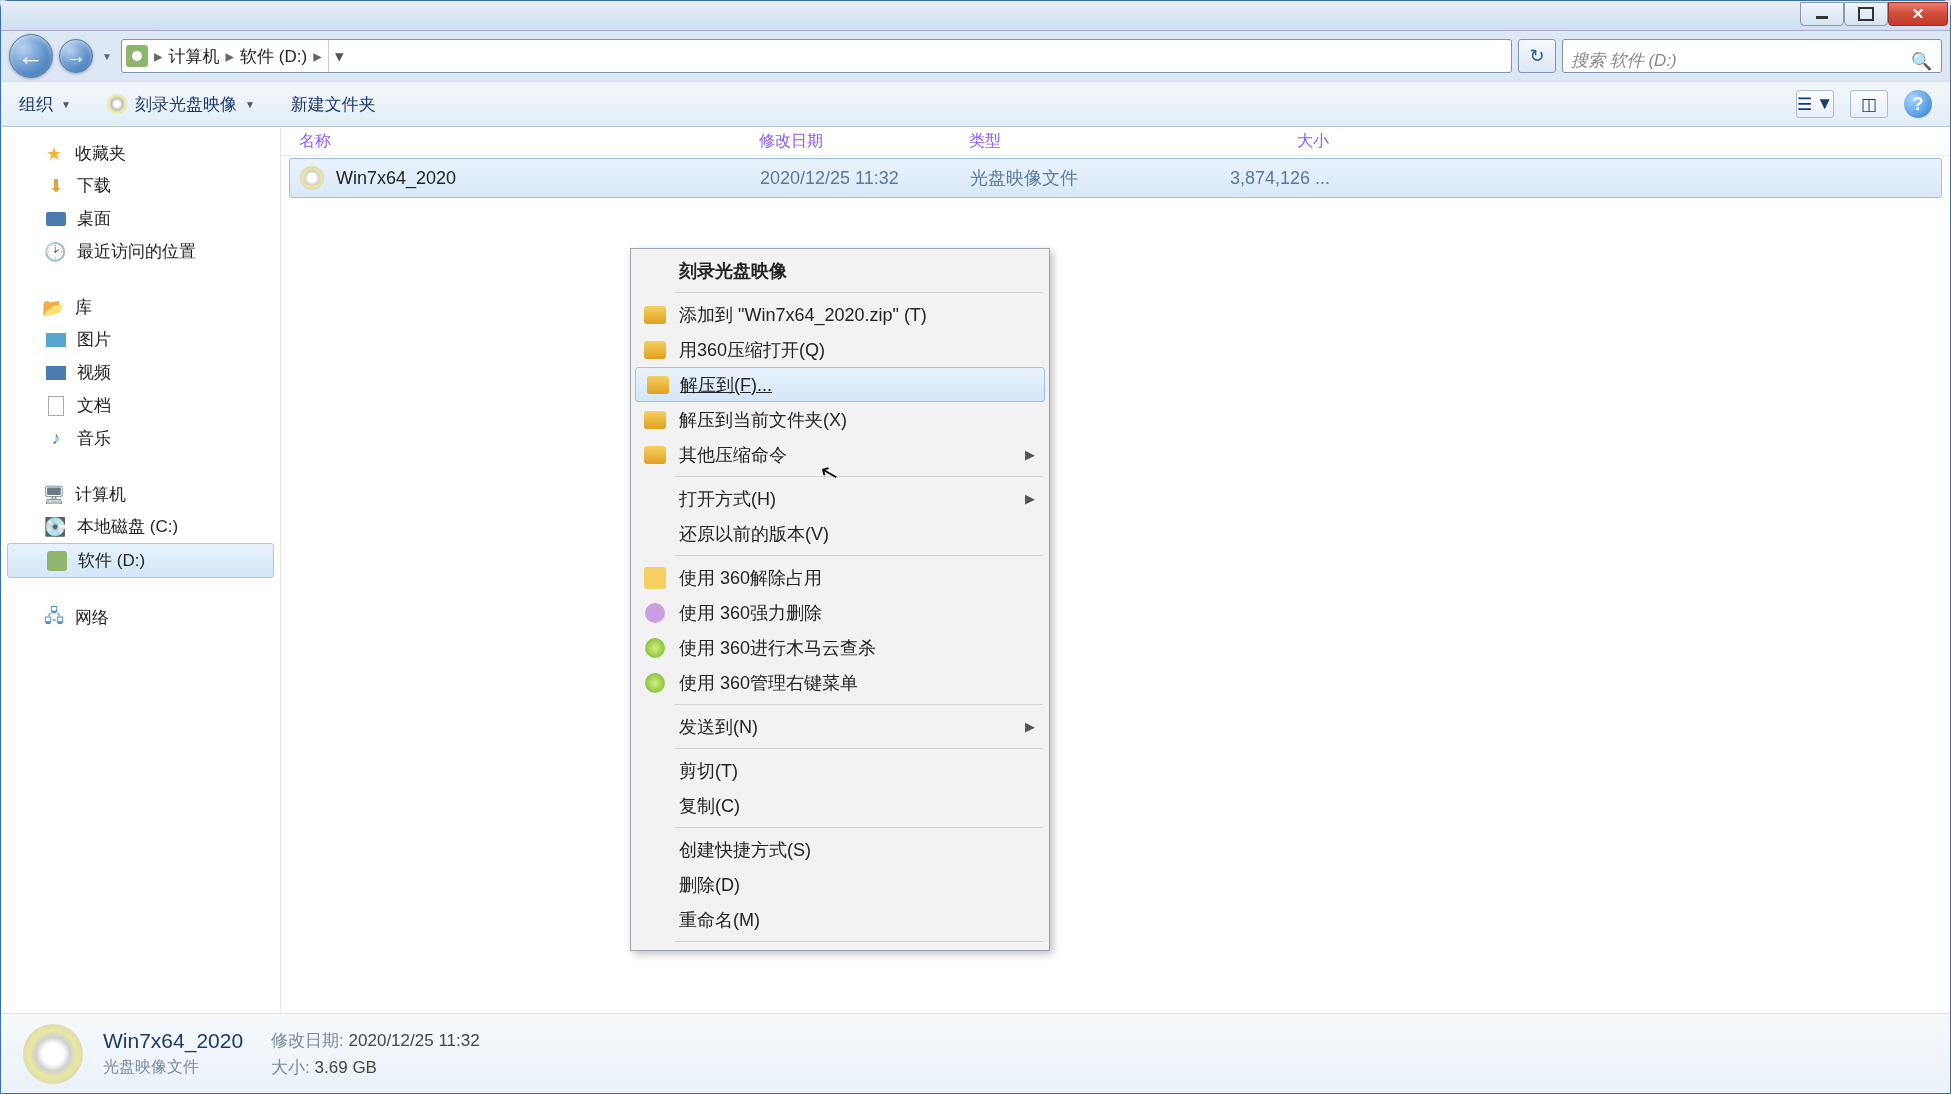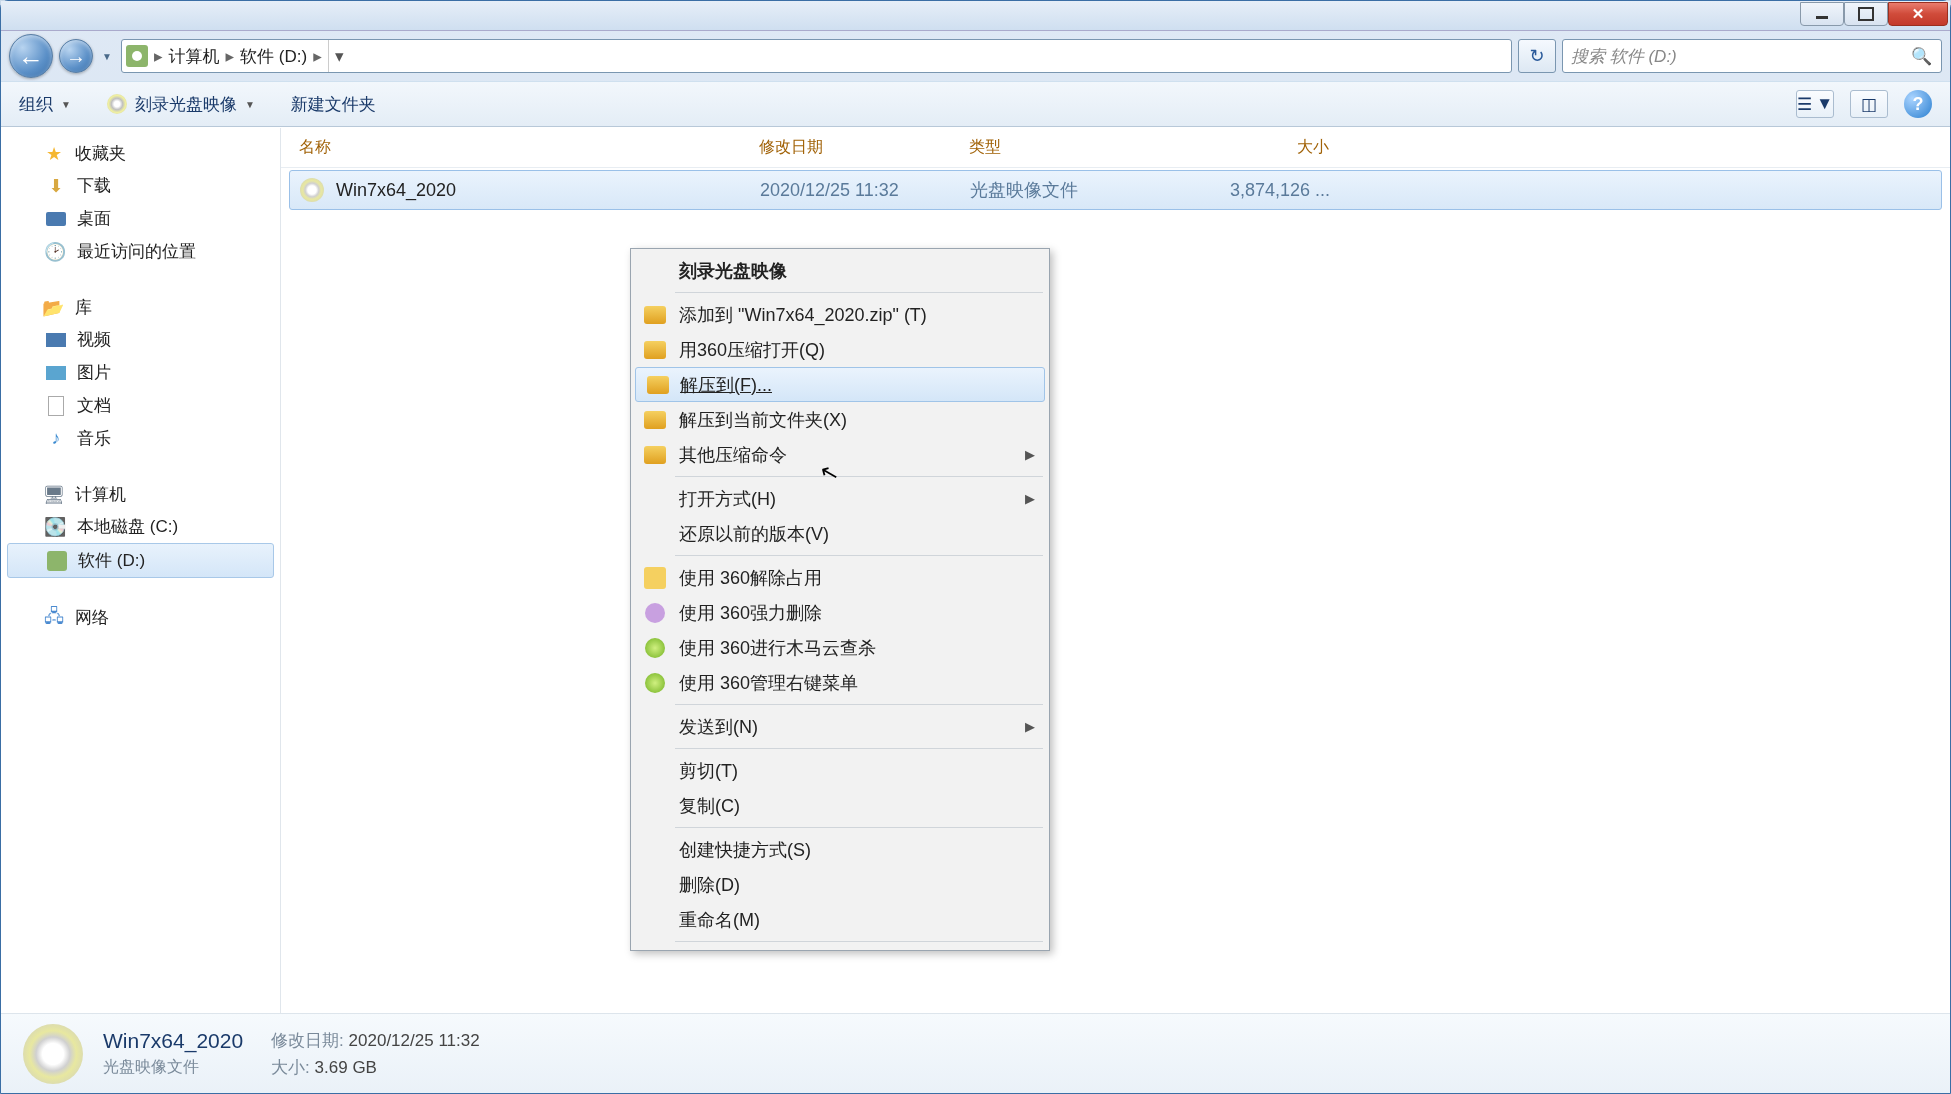--- a/index.html
+++ b/index.html
@@ -59,21 +59,21 @@
 .addr-icon{width:22px;height:22px;background:#8db56b;border-radius:3px;position:relative;}
 .addr-icon::after{content:"";position:absolute;width:10px;height:10px;background:#fff;border-radius:50%;top:6px;left:6px;}
 .addr-sep{color:#666;}
 .addr-drop{width:22px;text-align:center;color:#555;border-left:1px solid #ccc;height:100%;display:flex;align-items:center;justify-content:center;}
 .refresh-btn{
   width:38px;height:34px;background:linear-gradient(#f5f9fe,#dde8f3);border:1px solid #7a96b0;border-radius:3px;
   display:flex;align-items:center;justify-content:center;color:#2a5a9a;font-size:18px;
 }
 .search-bar{
   width:380px;height:34px;background:#fff;border:1px solid #7a96b0;border-radius:3px;
-  display:flex;align-items:center;padding:0 8px;color:#888;font-size:17px;font-style:italic;
+  display:flex;align-items:flex-end;padding:0 8px;color:#888;font-size:17px;font-style:italic;
 }
 .search-bar .mag{margin-left:auto;color:#3a6ea5;font-style:normal;}
 
 
 .toolbar{
   height:46px;background:linear-gradient(#f2f7fc,#e4edf6);border-top:1px solid #cfe0ef;border-bottom:1px solid #b8c8d8;
   display:flex;align-items:center;padding:0 18px;gap:36px;font-size:17px;color:#1a3a6a;
 }
 .tb-btn{display:flex;align-items:center;gap:8px;cursor:default;}
 .tb-btn .drop{font-size:10px;color:#555;}
@@ -105,22 +105,22 @@
 .ico-music{color:#3a8ad0;}
 .ico-comp{color:#6a7a8a;}
 .ico-drive{color:#8a9aaa;}
 .ico-net{color:#4a8ad0;}
 .ico-soft{width:20px;height:20px;background:#8db56b;border-radius:3px;}
 .arw{width:14px;color:#888;font-size:11px;}
 
 
 .filepane{flex:1;display:flex;flex-direction:column;min-width:0;}
 .col-headers{
-  height:40px;display:flex;align-items:center;border-bottom:1px solid #e8edf2;
-  font-size:16px;color:#a16207;padding-left:18px;
+  height:28px;display:flex;align-items:center;border-bottom:1px solid #e8edf2;
+  font-size:16px;color:#8b5cf6;padding-left:18px;
 }
 .col-name{width:460px;}
 .col-date{width:210px;}
 .col-type{width:210px;}
 .col-size{width:170px;text-align:right;padding-right:20px;}
 .filerow{
   height:40px;display:flex;align-items:center;padding-left:18px;font-size:18px;color:#222;
 }
 .filerow.sel{
   background:linear-gradient(#eaf3fd,#d8e8f8);border:1px solid #9ac0e8;border-radius:3px;margin:2px 8px;padding-left:10px;
@@ -245,29 +245,29 @@
       </div>
 
       <div class="side-group">
         <div class="side-head">
           <span class="arw"></span>
           <span class="ico ico-lib">📂</span>
           <span>库</span>
         </div>
         <div class="side-item">
           <span class="ico">
+              <span class="ico-pic"></span>
+            </span>
+          <span>图片</span>
+        </div>
+        <div class="side-item">
+          <span class="ico">
               <span class="ico-vid"></span>
             </span>
           <span>视频</span>
-        </div>
-        <div class="side-item">
-          <span class="ico">
-              <span class="ico-pic"></span>
-            </span>
-          <span>图片</span>
         </div>
         <div class="side-item">
           <span class="ico">
               <span class="ico-doc"></span>
             </span>
           <span>文档</span>
         </div>
         <div class="side-item">
           <span class="ico ico-music">♪</span>
           <span>音乐</span>

